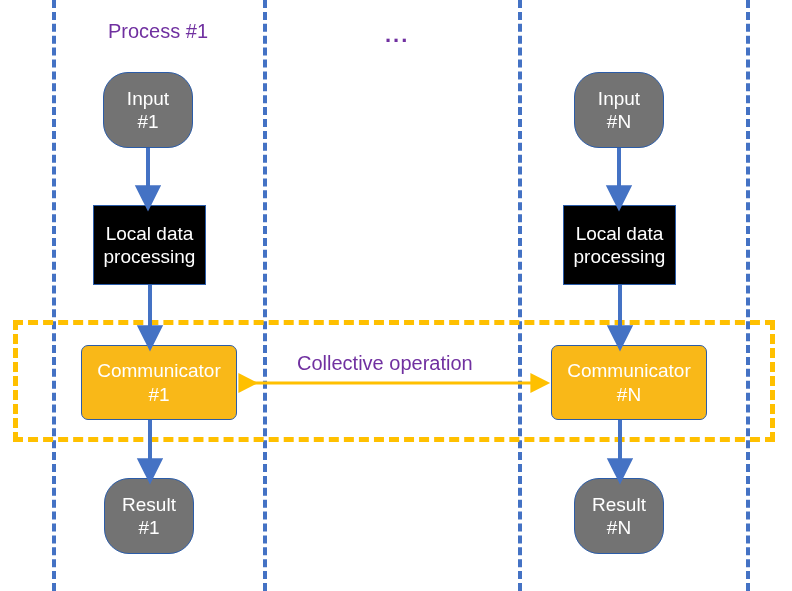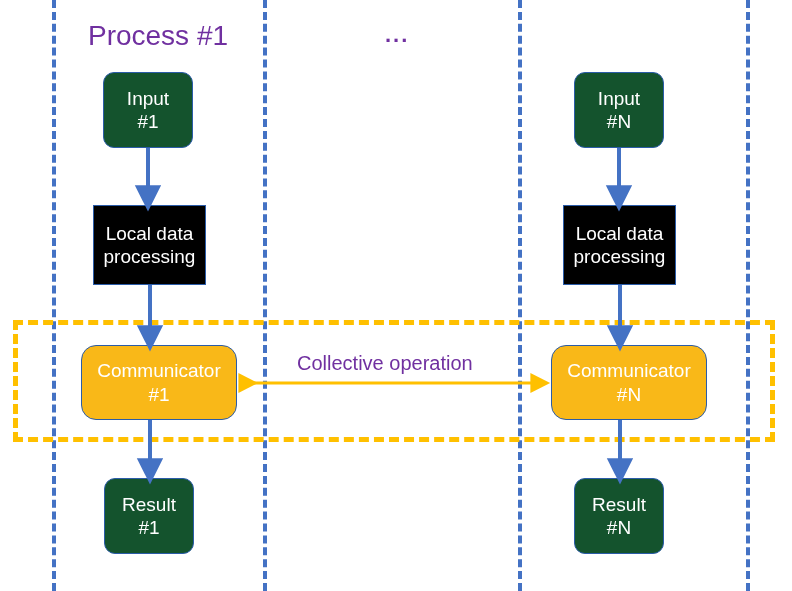--- a/index.html
+++ b/index.html
@@ -20,21 +20,21 @@
   .vline {
     position: absolute;
     width: 0;
     border-left: 4px dashed #4472C4;
     top: 0;
     height: 591px;
   }
   .proc-title {
     position: absolute;
     color: #7030A0;
-    font-size: 28px;
+    font-size: 20px;
     font-family: "Liberation Sans", sans-serif;
     white-space: nowrap;
     text-align: center;
   }
   .ellipsis {
     position: absolute;
     color: #7030A0;
     font-size: 22px;
     font-weight: bold;
     letter-spacing: 2px;
@@ -47,33 +47,33 @@
     flex-direction: column;
     align-items: center;
     justify-content: center;
     color: #ffffff;
     font-size: 19px;
     line-height: 1.22;
     text-align: center;
     font-family: "Liberation Sans", sans-serif;
   }
   .node-cyan {
-    background: #14532d;
+    background: #737373;
     border: 1.6px solid #2B5CA8;
-    border-radius: 11px;
+    border-radius: 25px;
   }
   .node-blue {
     background: #000000;
     border: 1.6px solid #2B5CA8;
     border-radius: 0;
   }
   .node-amber {
     background: #F9B818;
     border: 1.6px solid #2B5CA8;
-    border-radius: 15px;
+    border-radius: 7px;
   }
   .node .l2 { display: block; }
   .dashbox {
     position: absolute;
     box-sizing: border-box;
     border: 5px dashed #FFC000;
     background: transparent;
   }
   svg.arrows {
     position: absolute;

